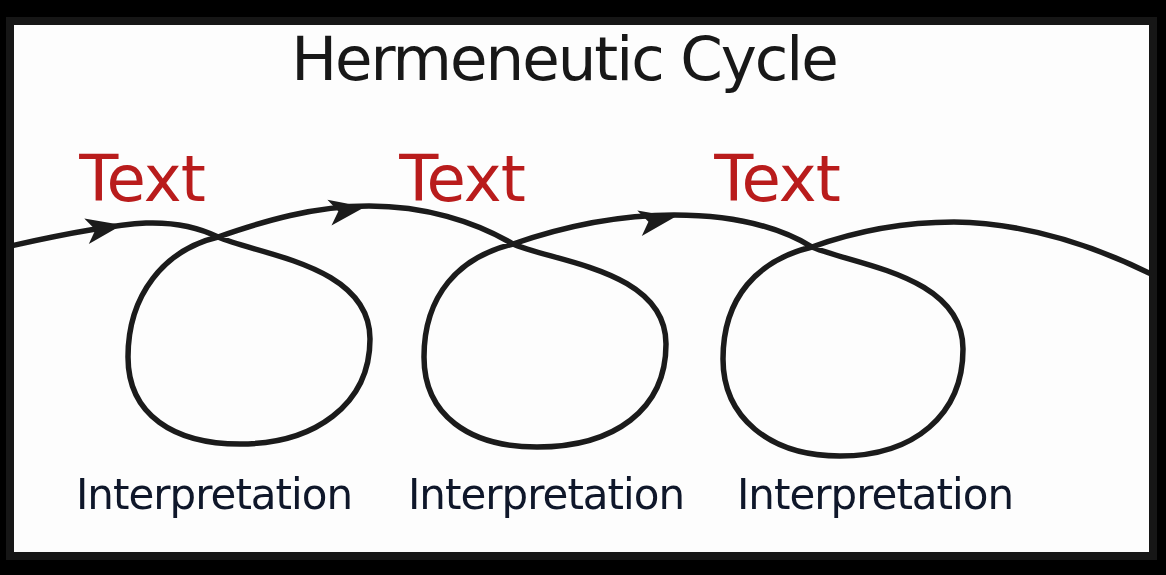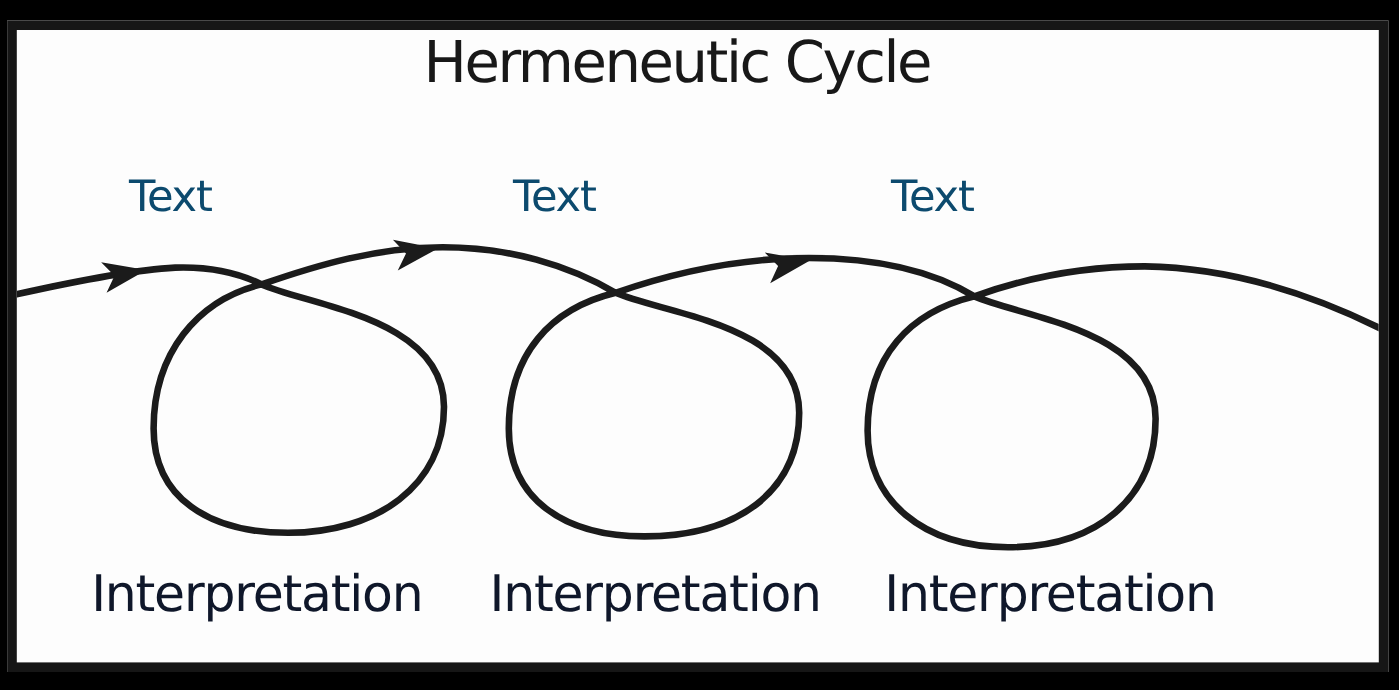--- a/index.html
+++ b/index.html
@@ -37,29 +37,29 @@
   .label {
     position: absolute;
     color: #1e1e1e;
     line-height: 1;
     white-space: nowrap;
     transform: translateX(-50%);
   }
   .diagram-title {
     top: 3px;
     left: 550px;
-    font-size: 48px;
+    font-size: 61px;
     letter-spacing: -2px;
     color: #181818;
   }
   .text-label {
     top: 122px;
-    font-size: 36px;
+    font-size: 64px;
     letter-spacing: -1px;
-    color: #0c4a6e;
+    color: #b91c1c;
   }
   .interp-label {
     top: 449px;
     font-size: 42px;
     letter-spacing: -1px;
     color: #0f172a;
   }
   .t1 { left: 128px; }
   .t2 { left: 448px; }
   .t3 { left: 763px; }

